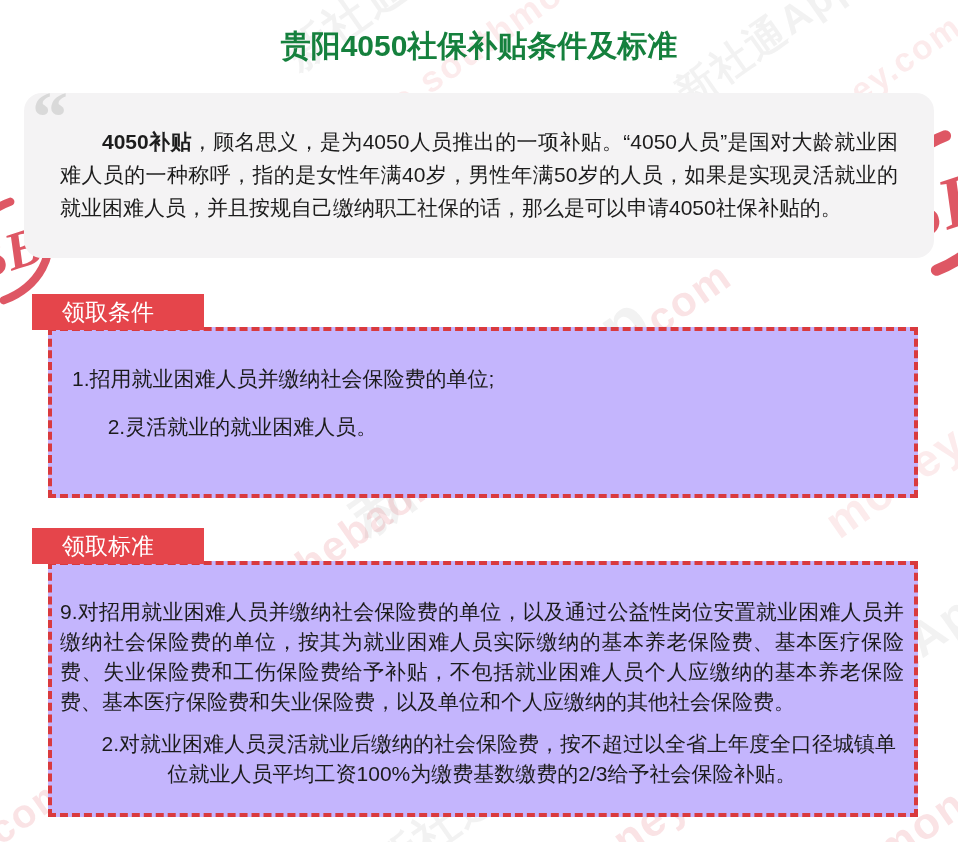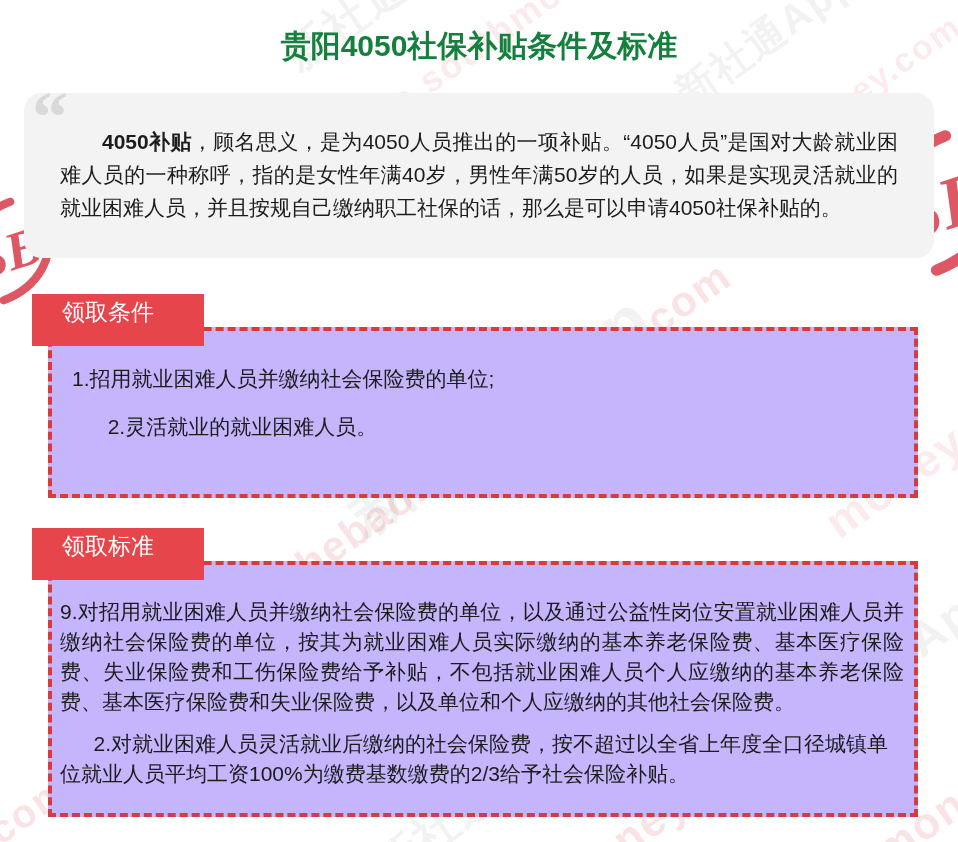--- a/index.html
+++ b/index.html
@@ -44,38 +44,38 @@
     text-align:justify;color:#1c1c1c;
   }
   .intro b{font-weight:700;}
 
   
   .section{position:relative;margin:36px 40px 0 48px;padding-top:33px;z-index:2;}
   .section-label{
     position:absolute;top:0;left:-16px;z-index:3;
     background:#e5454b;color:#ffffff;
     font-size:23px;font-weight:500;
-    width:172px;height:52px;line-height:36px;
+    width:172px;height:36px;line-height:36px;
     padding-left:30px;box-sizing:border-box;
   }
   .panel{
     position:relative;background:#c4b5fd;
     border:4px dashed #d93a3e;
   }
   .panel-1{padding:32px 14px 36px 20px;}
   .panel-1 .item{margin:0 0 17px 0;font-size:21px;line-height:31px;}
   .panel-1 .item:last-child{margin-bottom:16px;}
   .panel-1 .item.indented{text-indent:1.7em;}
   .panel-2{padding:32px 10px 24px 8px;}
   .panel-2 .item{
     margin:0 0 12px 0;font-size:21px;line-height:30px;
     text-align:justify;
   }
   .panel-2 .item:last-child{margin-bottom:0;}
-  .panel-2 .item.indented{text-indent:1.6em;text-align:left;}
+  .panel-2 .item.indented{text-indent:1.6em;text-align:center;}
 
   
   .footer-note{
     margin-top:36px;text-align:center;
     font-size:20px;color:#a3a0a0;position:relative;z-index:2;
   }
 </style>
 </head>
 <body>
 

